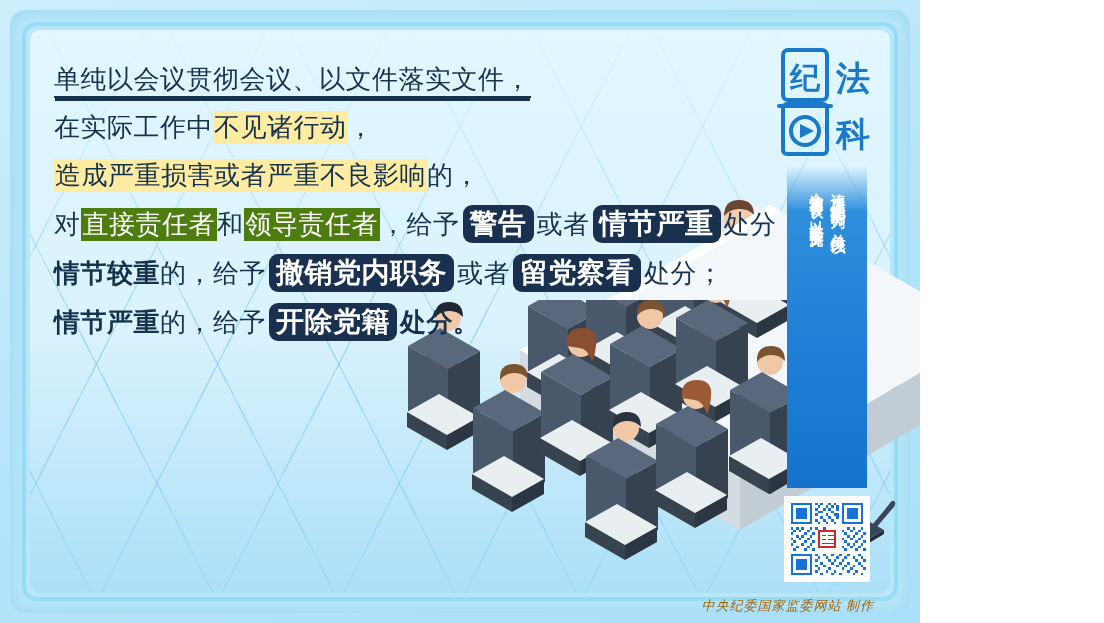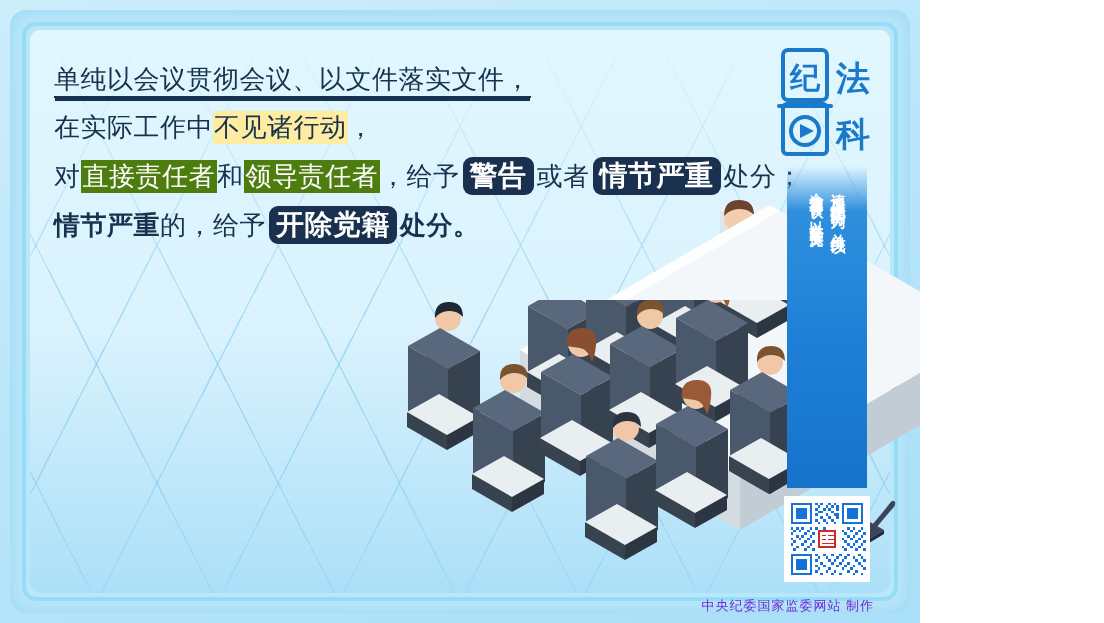--- a/index.html
+++ b/index.html
@@ -169,23 +169,24 @@
   }
   .qr-wrap svg { display: block; width: 100%; height: 100%; }
 
   
   .credit {
     position: absolute;
     right: 46px;
     bottom: 8px;
     font-family: "Liberation Sans", sans-serif;
     font-size: 13px;
-    color: #6d28d9;
+    color: #a16207;
     letter-spacing: 1px;
     z-index: 9;
+    font-style: italic;
   }
 </style>
 </head>
 <body>
 
 <div class="poster">
 
   <div class="bg-base"></div>
   <div class="bg-outerframe"></div>
   <div class="bg-ring"></div>
@@ -432,21 +433,27 @@
   </div>
 
   <div class="text-block">
     <div class="line">
       <span class="seg underline-dbl">单纯以会议贯彻会议、以文件落实文件，</span>
     </div>
     <div class="line">
       <span class="seg">在实际工作中</span><span class="seg hl-yellow">不见诸行动</span><span class="seg">，</span>
     </div>
     <div class="line">
+      <span class="seg hl-yellow">造成严重损害或者严重不良影响</span><span class="seg">的，</span>
+    </div>
+    <div class="line">
       <span class="seg">对</span><span class="seg hl-blue">直接责任者</span><span class="seg">和</span><span class="seg hl-blue">领导责任者</span><span class="seg">，给予</span><span class="seg pill">警告</span><span class="seg">或者</span><span class="seg pill">情节严重</span><span class="seg">处分；</span>
+    </div>
+    <div class="line bold">
+      <span class="seg">情节较重</span><span class="seg" style="font-weight:normal">的，给予</span><span class="seg pill">撤销党内职务</span><span class="seg" style="font-weight:normal">或者</span><span class="seg pill">留党察看</span><span class="seg" style="font-weight:normal">处分；</span>
     </div>
     <div class="line bold">
       <span class="seg">情节严重</span><span class="seg" style="font-weight:normal">的，给予</span><span class="seg pill">开除党籍</span><span class="seg" style="font-weight:bold">处分。</span>
     </div>
   </div>
 
   <div class="side">
 
     <div class="logo">
       <svg viewBox="0 0 100 112" xmlns="http://www.w3.org/2000/svg">

